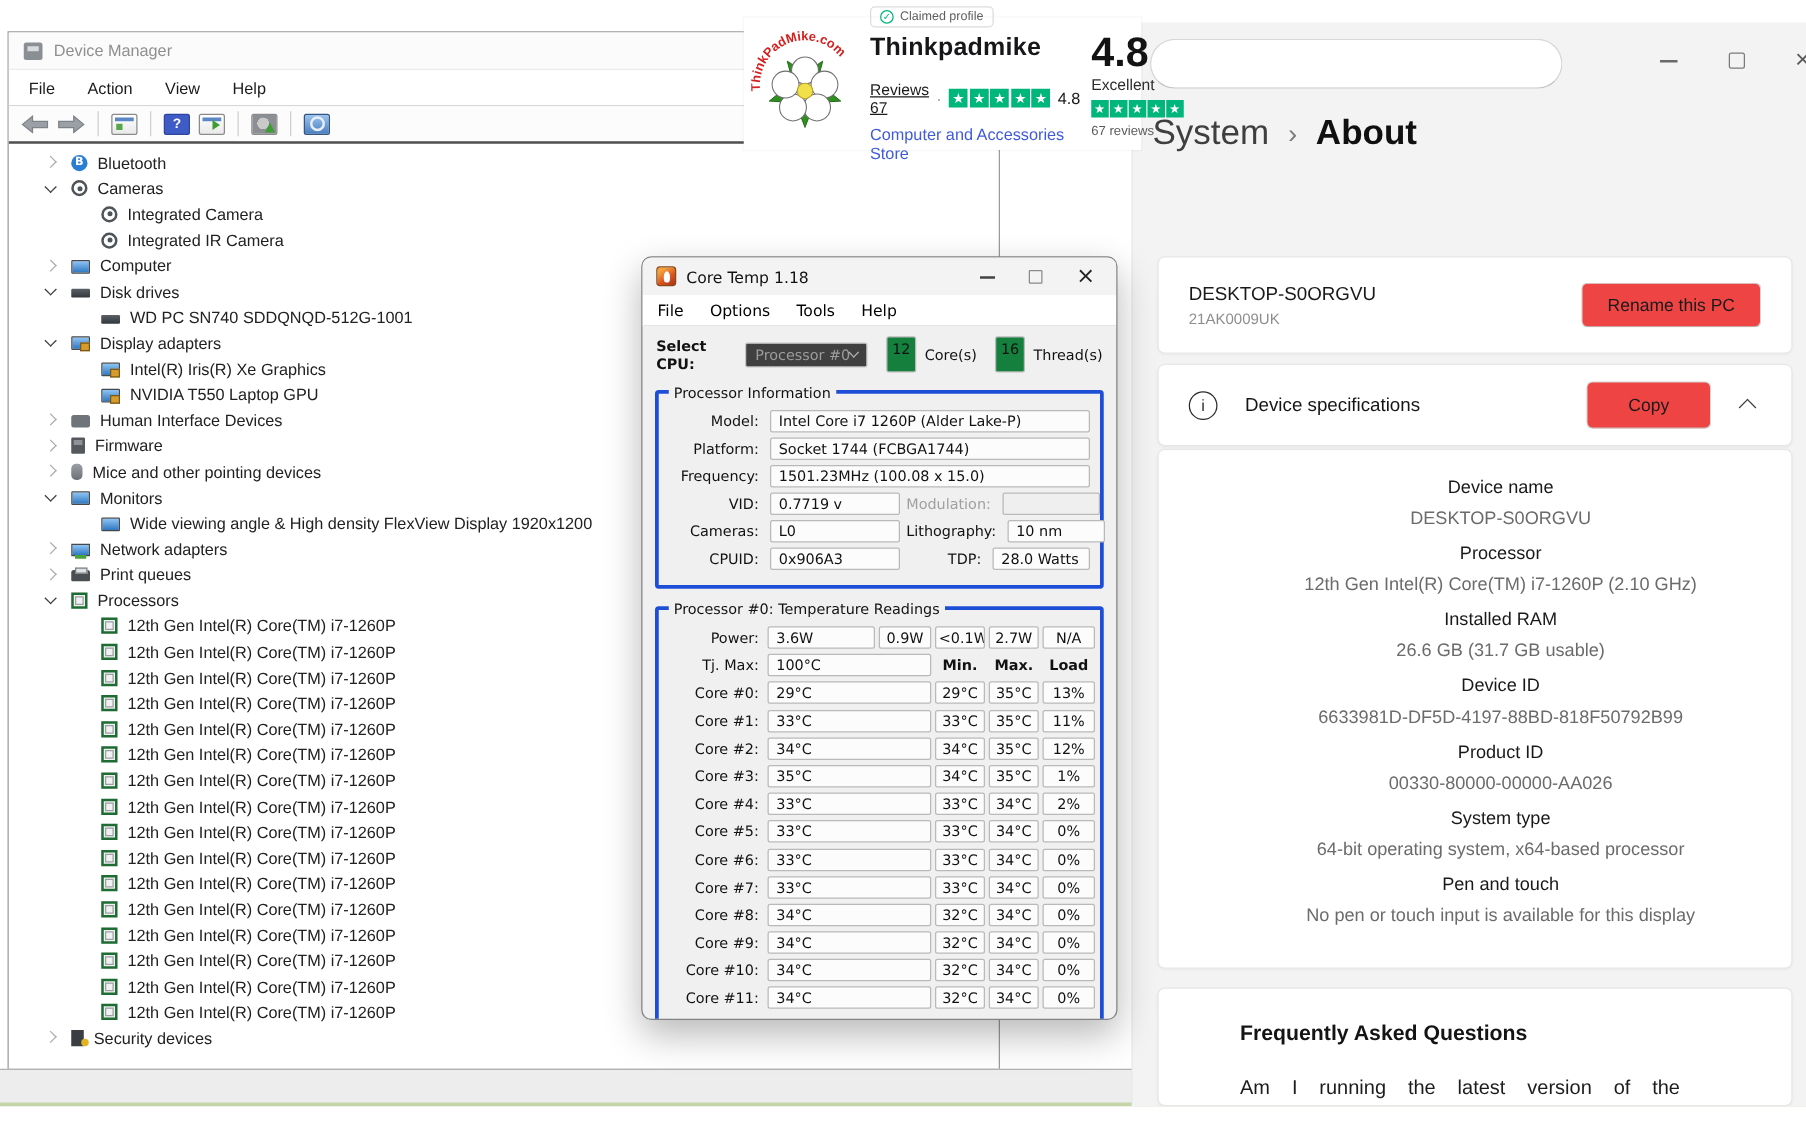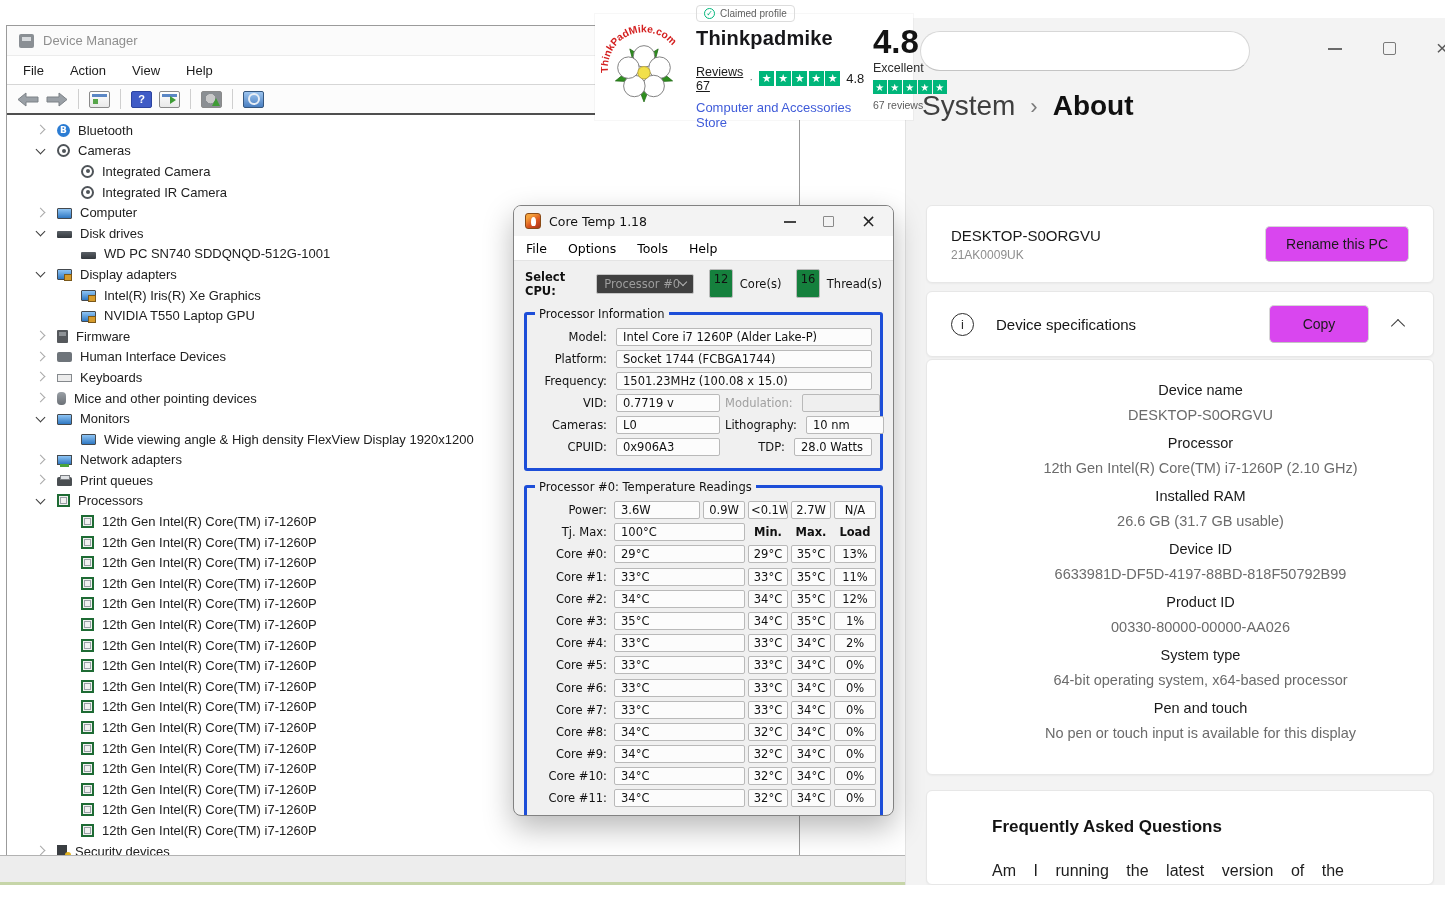--- a/index.html
+++ b/index.html
@@ -89,21 +89,21 @@
   .set-breadcrumb { position:absolute; left:16px; top:72px; display:flex; align-items:center; gap:15px; }
   .bc-root { font-size:28px; color:#3f3f3f; }
   .bc-sep { font-size:22px; color:#7a7a7a; padding-top:2px; }
   .bc-leaf { font-size:28px; font-weight:bold; color:#101010; }
 
   .set-card { position:absolute; left:20px; width:508px; background:#fff;
     border:1px solid #e7e7e7; border-radius:6px; box-shadow:0 1px 2px rgba(0,0,0,0.04); }
   .card-device { top:187px; height:78px; display:flex; align-items:center; justify-content:space-between; padding:0 24px; }
   .dev-name { font-size:15px; color:#191919; }
   .dev-sub { font-size:12px; color:#8d8d8d; margin-top:4px; }
-  .set-btn { background:#d946ef; border:1px solid #d6d6d6; border-bottom-color:#c3c3c3;
+  .set-btn { background:#ef4444; border:1px solid #d6d6d6; border-bottom-color:#c3c3c3;
     border-radius:5px; font-size:14px; color:#1b1b1b; padding:0 20px; height:36px; cursor:pointer;
     font-family:"Liberation Sans", sans-serif; }
   .card-spec-head { top:273px; height:66px; display:flex; align-items:center; padding:0 24px; }
   .info-ic { width:23px; height:23px; border:1.6px solid #2c2c2c; border-radius:50%;
     display:flex; align-items:center; justify-content:center; font-size:13px; color:#2c2c2c; flex:none; }
   .info-ic::after { content:"i"; }
   .spec-head-label { font-size:15px; color:#151515; margin-left:22px; }
   .copy-btn { margin-left:auto; width:100px; height:38px; }
   .chev-up { width:10px; height:10px; border-left:1.7px solid #3c3c3c; border-top:1.7px solid #3c3c3c;
     transform:rotate(45deg); margin-left:24px; margin-right:6px; margin-top:4px; flex:none; }
@@ -262,32 +262,27 @@
         <div class="dm-row lvl1">
           <span class="ti ti-display"></span>
           <span class="dm-label">Intel(R) Iris(R) Xe Graphics</span>
         </div>
         <div class="dm-row lvl1">
           <span class="ti ti-display"></span>
           <span class="dm-label">NVIDIA T550 Laptop GPU</span>
         </div>
         <div class="dm-row lvl0">
           <span class="chev collapsed"></span>
+          <span class="ti ti-hid"></span>
+          <span class="dm-label">Human Interface Devices</span>
+        </div>
+        <div class="dm-row lvl0">
+          <span class="chev collapsed"></span>
           <span class="ti ti-firmware"></span>
           <span class="dm-label">Firmware</span>
-        </div>
-        <div class="dm-row lvl0">
-          <span class="chev collapsed"></span>
-          <span class="ti ti-hid"></span>
-          <span class="dm-label">Human Interface Devices</span>
-        </div>
-        <div class="dm-row lvl0">
-          <span class="chev collapsed"></span>
-          <span class="ti ti-keyboard"></span>
-          <span class="dm-label">Keyboards</span>
         </div>
         <div class="dm-row lvl0">
           <span class="chev collapsed"></span>
           <span class="ti ti-mouse"></span>
           <span class="dm-label">Mice and other pointing devices</span>
         </div>
         <div class="dm-row lvl0">
           <span class="chev expanded"></span>
           <span class="ti ti-monitor"></span>
           <span class="dm-label">Monitors</span>

